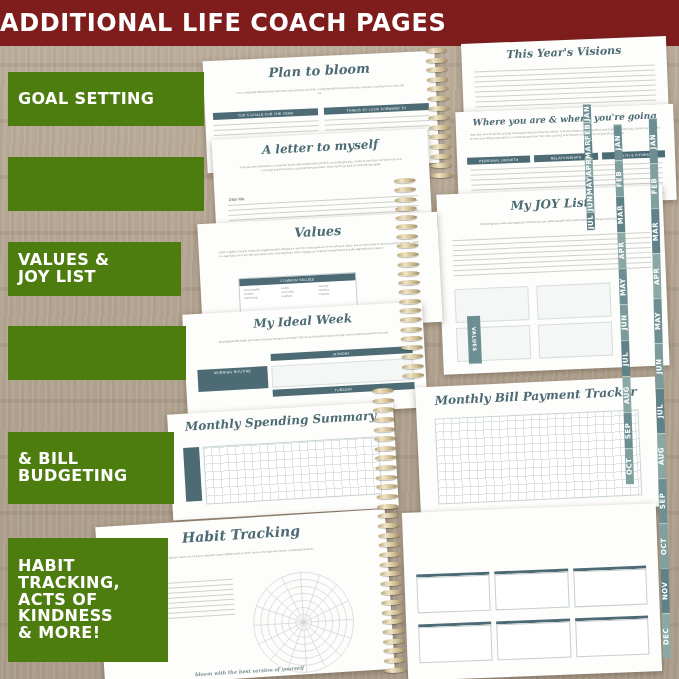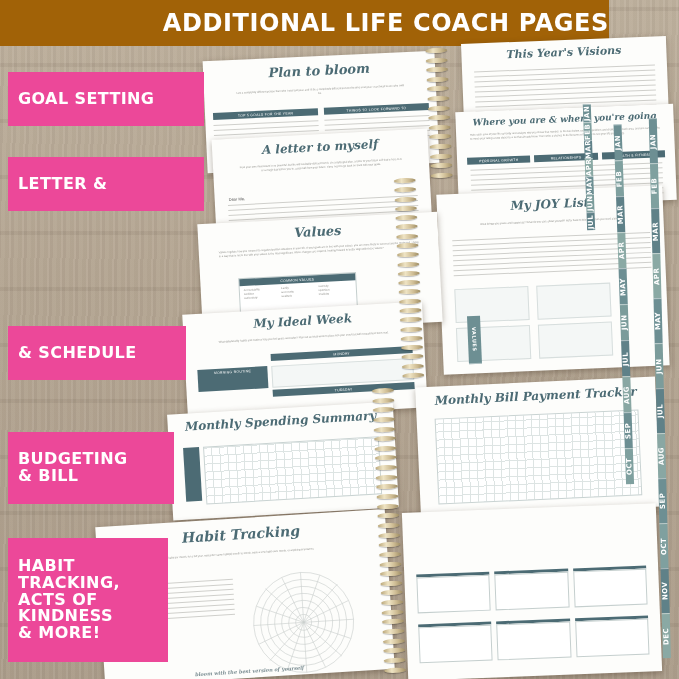--- a/index.html
+++ b/index.html
@@ -24,37 +24,37 @@
         rgba(0,0,0,0.035) 2px, rgba(0,0,0,0.035) 5px,
         rgba(255,255,255,0.02) 5px, rgba(255,255,255,0.02) 9px,
         rgba(0,0,0,0.02) 9px, rgba(0,0,0,0.02) 13px),
       repeating-linear-gradient(0deg,
         rgba(120,100,80,0.10) 0px, rgba(120,100,80,0.10) 52px,
         rgba(90,72,55,0.16) 52px, rgba(90,72,55,0.16) 56px),
       linear-gradient(180deg, #c6b9a6 0%, #bcae9b 40%, #b2a492 100%);
   }
   
   .header-band {
-    position: absolute; top: 0; left: 0; width: 609px; height: 46px;
-    background: #a16207;
-    display: flex; align-items: center; justify-content: flex-end;
+    position: absolute; top: 0; left: 0; width: 679px; height: 46px;
+    background: #7f1d1d;
+    display: flex; align-items: center; justify-content: flex-start;
   }
   .header-band .title {
     color: #ffffff;
     font-size: 24px;
     font-weight: 700;
     letter-spacing: 0.6px;
     white-space: nowrap;
     font-family: "DejaVu Sans", sans-serif;
   }
   
   .label-block {
     position: absolute;
     left: 8px;
-    background: #ec4899;
+    background: #4d7c0f;
     color: #ffffff;
     font-family: "DejaVu Sans", sans-serif;
     font-weight: 700;
     letter-spacing: 0.4px;
     line-height: 1.06;
     display: flex; align-items: center;
     padding: 6px 10px 6px 10px;
     text-transform: uppercase;
   }
   .label-block span { display: block; }
@@ -496,35 +496,39 @@
   <div class="tab" style="position:absolute; left:468px; top:316px; width:13px; height:48px; background:#6d8f93; transform:rotate(-2.4deg); font-size:5px;">VALUES</div>
 
   <div class="label-block" style="top:72px; width:196px; height:54px; font-size:16px;">
     <div>
       <span>GOAL SETTING</span>
     </div>
   </div>
 
   <div class="label-block" style="top:157px; width:196px; height:54px; font-size:16px;">
     <div>
-      <span>LETTER &amp;</span>
-    </div>
-  </div>
-
+    </div>
+  </div>
+
+  <div class="label-block" style="top:242px; width:173px; height:54px; font-size:16px;">
+    <div>
+      <span>VALUES &amp;</span>
+      <span>JOY LIST</span>
+    </div>
+  </div>
 
   <div class="label-block" style="top:326px; width:178px; height:54px; font-size:16px;">
     <div>
-      <span>&amp; SCHEDULE</span>
     </div>
   </div>
 
   <div class="label-block" style="top:432px; width:166px; height:72px; font-size:16px;">
     <div>
+      <span>&amp; BILL</span>
       <span>BUDGETING</span>
-      <span>&amp; BILL</span>
     </div>
   </div>
 
   <div class="label-block" style="top:538px; width:160px; height:124px; font-size:16px;">
     <div>
       <span>HABIT</span>
       <span>TRACKING,</span>
       <span>ACTS OF</span>
       <span>KINDNESS</span>
       <span>&amp; MORE!</span>

